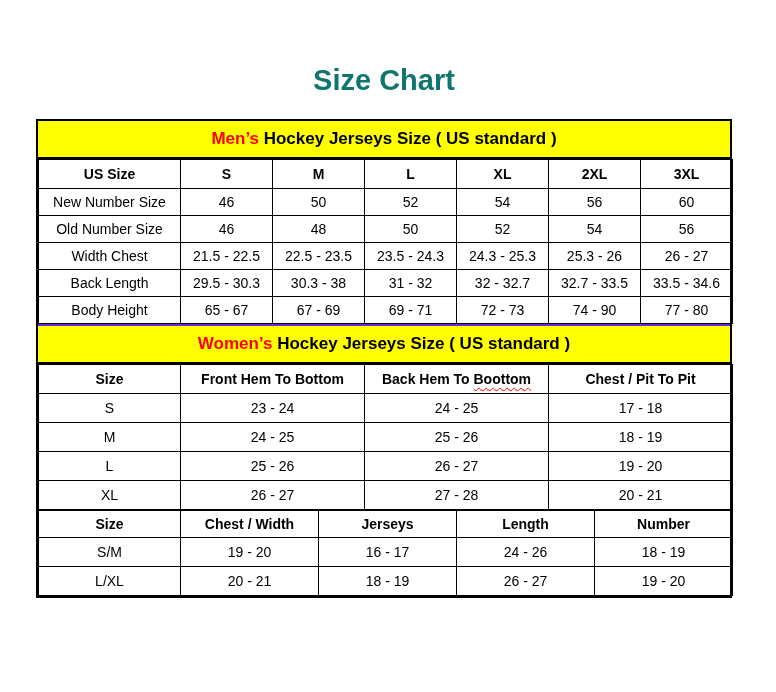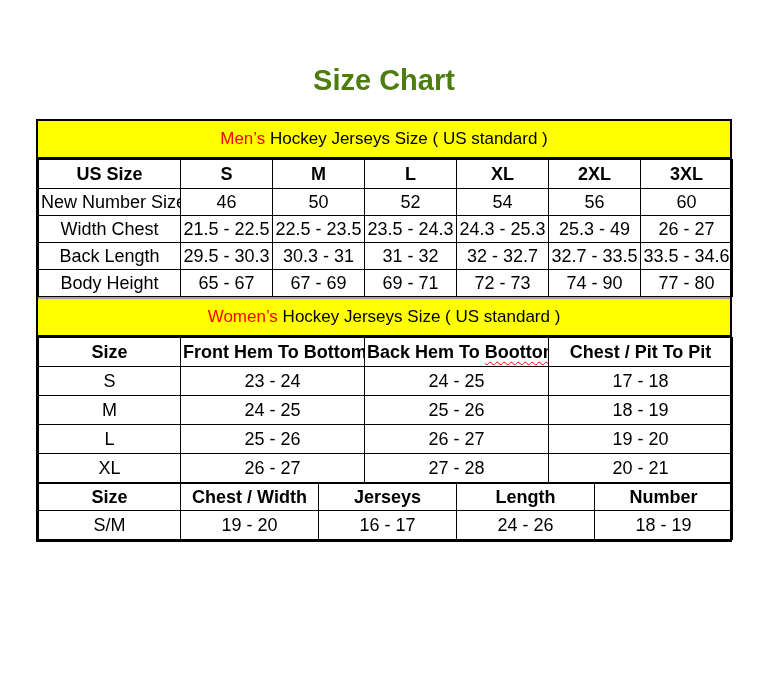--- a/index.html
+++ b/index.html
@@ -19,51 +19,51 @@
   }
   .page-title {
     margin: 0;
     padding-top: 64px;
     padding-bottom: 22px;
     width: 696px;
     margin-left: 36px;
     text-align: center;
     font-size: 29px;
     font-weight: bold;
-    color: #4d7c0f;
+    color: #0f766e;
     letter-spacing: 0px;
   }
   .chart-container {
     box-sizing: border-box;
     width: 696px;
     margin-left: 36px;
     border: 2px solid #000000;
     background: #ffffff;
   }
   .band {
     box-sizing: border-box;
     background: #ffff00;
     text-align: center;
-    font-weight: normal;
+    font-weight: bold;
     font-size: 17px;
     line-height: 20px;
     padding: 8px 0 8px 0;
     border-bottom: 2px solid #000000;
   }
   .band.mid {
-    border-top: 2px solid #a3a3a3;
+    border-top: 2px solid #6d28d9;
   }
   .band .hl {
     color: #ff0000;
   }
   table.grid {
     width: 100%;
     border-collapse: collapse;
     table-layout: fixed;
-    font-size: 18px;
+    font-size: 14px;
   }
   table.grid th,
   table.grid td {
     border: 1px solid #000000;
     text-align: center;
     vertical-align: middle;
     padding: 0 2px;
     overflow: hidden;
     white-space: nowrap;
   }
@@ -121,32 +121,41 @@
         <tr>
           <td>New Number Size</td>
           <td>46</td>
           <td>50</td>
           <td>52</td>
           <td>54</td>
           <td>56</td>
           <td>60</td>
         </tr>
         <tr>
+          <td>Old Number Size</td>
+          <td>46</td>
+          <td>48</td>
+          <td>50</td>
+          <td>52</td>
+          <td>54</td>
+          <td>56</td>
+        </tr>
+        <tr>
           <td>Width Chest</td>
           <td>21.5 - 22.5</td>
           <td>22.5 - 23.5</td>
           <td>23.5 - 24.3</td>
           <td>24.3 - 25.3</td>
-          <td>25.3 - 49</td>
+          <td>25.3 - 26</td>
           <td>26 - 27</td>
         </tr>
         <tr>
           <td>Back Length</td>
           <td>29.5 - 30.3</td>
-          <td>30.3 - 31</td>
+          <td>30.3 - 38</td>
           <td>31 - 32</td>
           <td>32 - 32.7</td>
           <td>32.7 - 33.5</td>
           <td>33.5 - 34.6</td>
         </tr>
         <tr>
           <td>Body Height</td>
           <td>65 - 67</td>
           <td>67 - 69</td>
           <td>69 - 71</td>
@@ -217,17 +226,24 @@
           <th>Length</th>
           <th>Number</th>
         </tr>
         <tr>
           <td class="bold-label">S/M</td>
           <td>19 - 20</td>
           <td>16 - 17</td>
           <td>24 - 26</td>
           <td>18 - 19</td>
         </tr>
+        <tr>
+          <td class="bold-label">L/XL</td>
+          <td>20 - 21</td>
+          <td>18 - 19</td>
+          <td>26 - 27</td>
+          <td>19 - 20</td>
+        </tr>
       </tbody>
     </table>
 
   </div>
 </div>
 
 </body></html>

